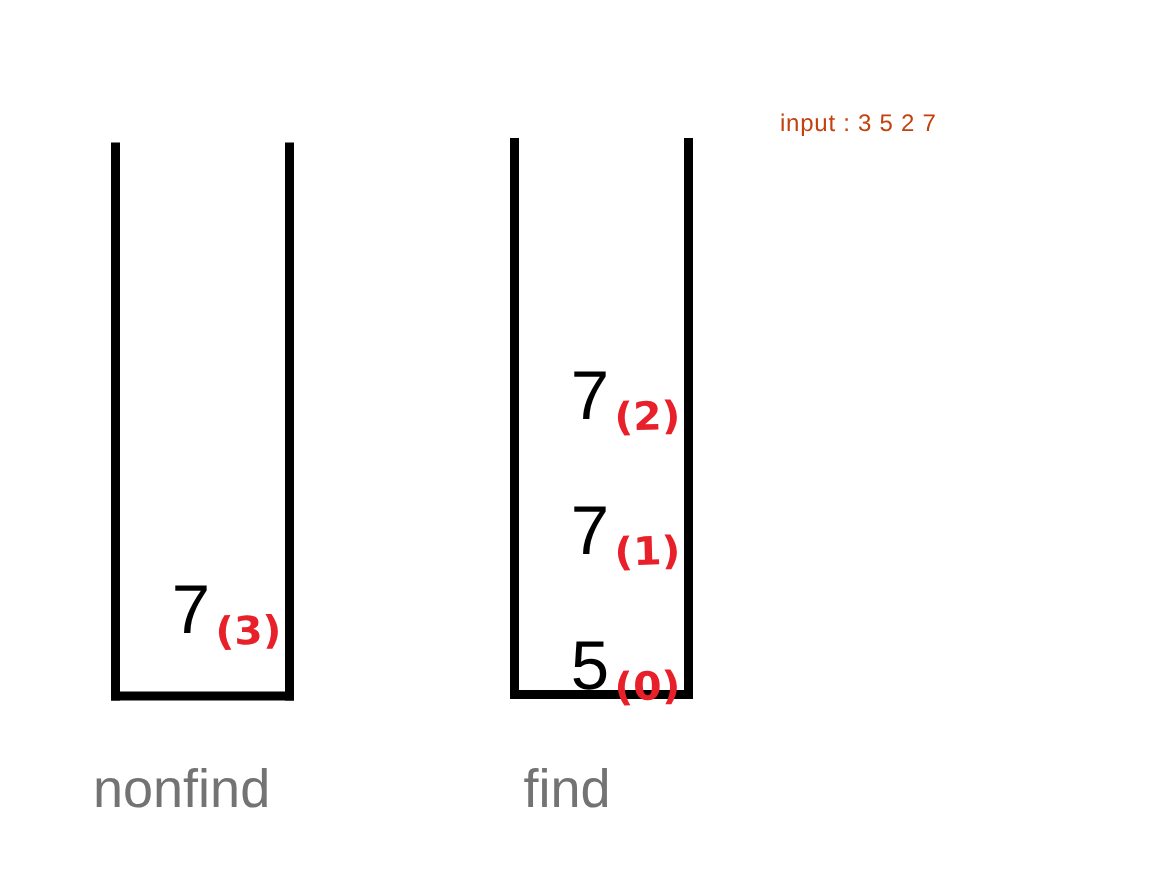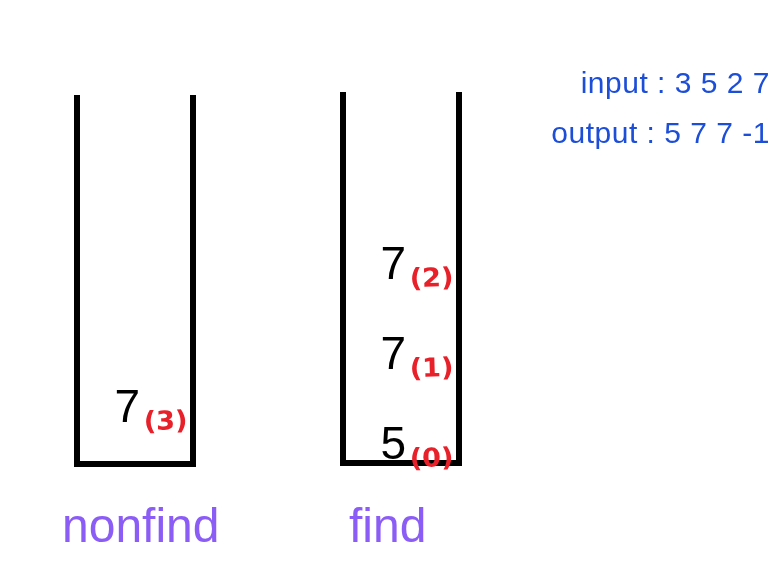--- a/index.html
+++ b/index.html
@@ -17,26 +17,26 @@
   }
 
   
   .io-block {
     position: absolute;
     left: 520px;
     top: 58px;
     width: 250px;
   }
   .io-line {
-    font-size: 30px;
+    font-size: 16px;
     line-height: 50px;
     letter-spacing: 0.5px;
     white-space: nowrap;
-    text-align: right;
-    color: #1d4ed8;
+    text-align: left;
+    color: #c2410c;
   }
 
   
   .stack {
     position: absolute;
   }
   .stack-walls {
     position: absolute;
     left: 0;
     top: 0;
@@ -74,32 +74,31 @@
     position: relative;
     top: 8px;
     font-family: "DejaVu Sans", sans-serif;
     transform: scaleX(1.05) rotate(-1.5deg);
     transform-origin: left bottom;
   }
 
   
   .stack-label {
     position: absolute;
-    font-size: 48px;
+    font-size: 36px;
     line-height: 48px;
-    color: #8b5cf6;
+    color: #737373;
     white-space: nowrap;
   }
 </style>
 </head>
 <body>
 
 <div class="io-block">
   <div class="io-line">input : 3 5 2 7</div>
-  <div class="io-line">output : 5 7 7 -1</div>
 </div>
 
 <div class="stack" id="stack-nonfind" style="left:74px; top:95px; width:122px; height:372px;">
   <div class="stack-walls">
     <div class="wall wall-left"></div>
     <div class="wall wall-right"></div>
     <div class="wall wall-bottom"></div>
   </div>
 
   <div class="cell" style="left:0; right:10px; bottom:38px;">

